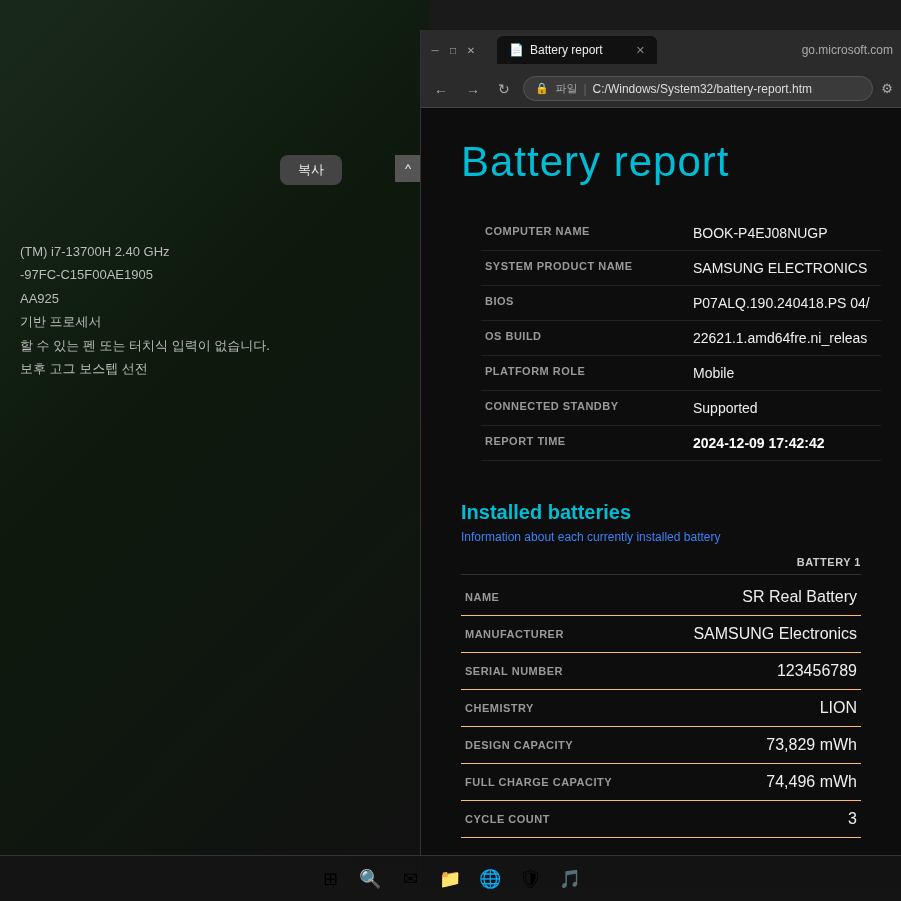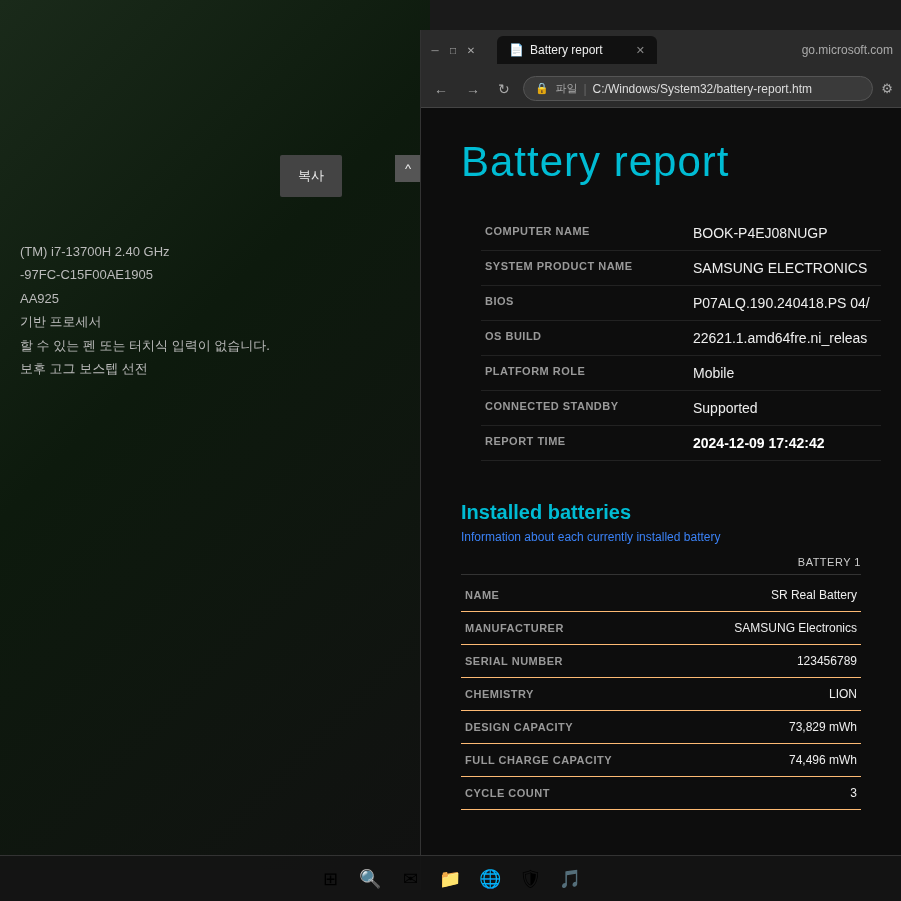--- a/index.html
+++ b/index.html
@@ -25,24 +25,24 @@
       overflow: hidden;
     }
 
     .copy-btn {
       position: absolute;
       top: 155px;
       left: 280px;
       background: #444;
       color: #eee;
       border: none;
-      padding: 12px 18px;
+      padding: 6px 18px;
       font-size: 13px;
       cursor: pointer;
-      border-radius: 2px;
+      border-radius: 8px;
     }
 
     .chevron-btn {
       position: absolute;
       top: 155px;
       left: 395px;
       background: #555;
       color: #eee;
       border: none;
       padding: 6px 10px;
@@ -238,41 +238,41 @@
 
     .section-subtitle {
       color: #3b82f6;
       font-size: 12px;
       margin-bottom: 12px;
     }
 
     .battery-header {
       text-align: right;
       font-size: 11px;
-      font-weight: normal;
+      font-weight: bold;
       color: #ccc;
       letter-spacing: 0.5px;
       padding-bottom: 6px;
       border-bottom: 1px solid #333;
       margin-bottom: 4px;
       text-transform: uppercase;
     }
 
     .battery-table {
       width: 100%;
       border-collapse: collapse;
     }
 
     .battery-table tr {
       border-bottom: 1px solid #fdba74;
     }
 
     .battery-table td {
       padding: 9px 4px;
-      font-size: 12px;
+      font-size: 16px;
     }
 
     .battery-table td:first-child {
       color: #999;
       font-weight: 600;
       font-size: 11px;
       text-transform: uppercase;
       letter-spacing: 0.5px;
       width: 52%;
     }

